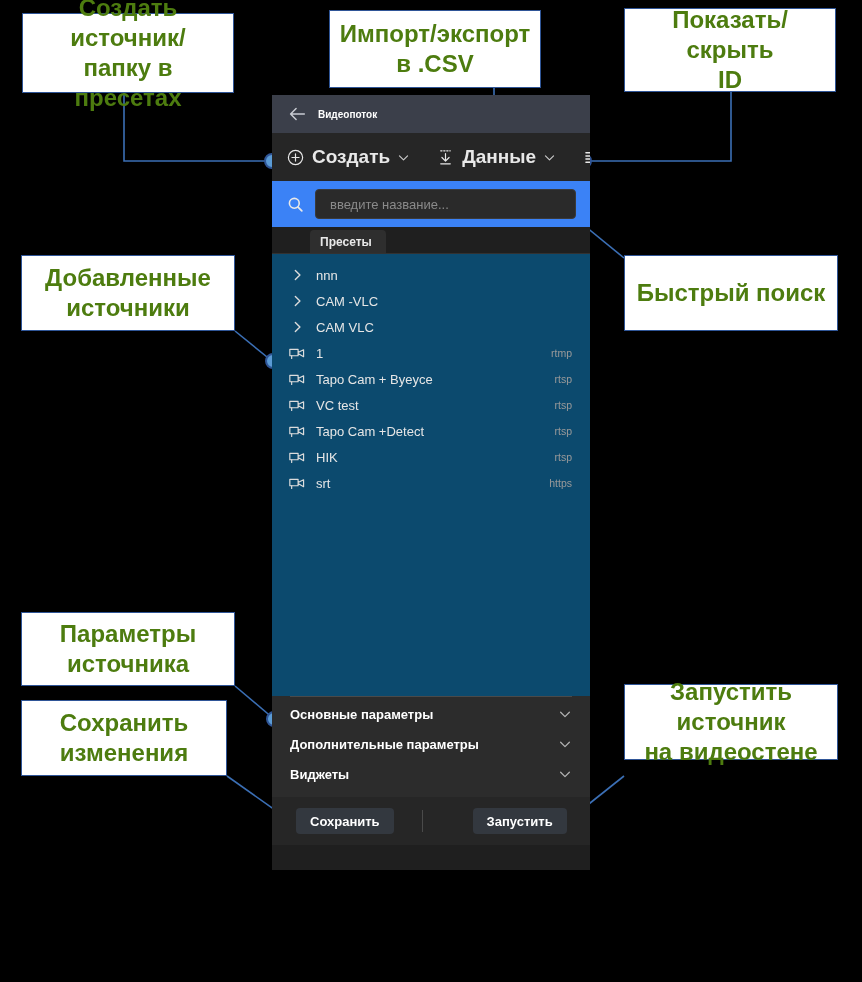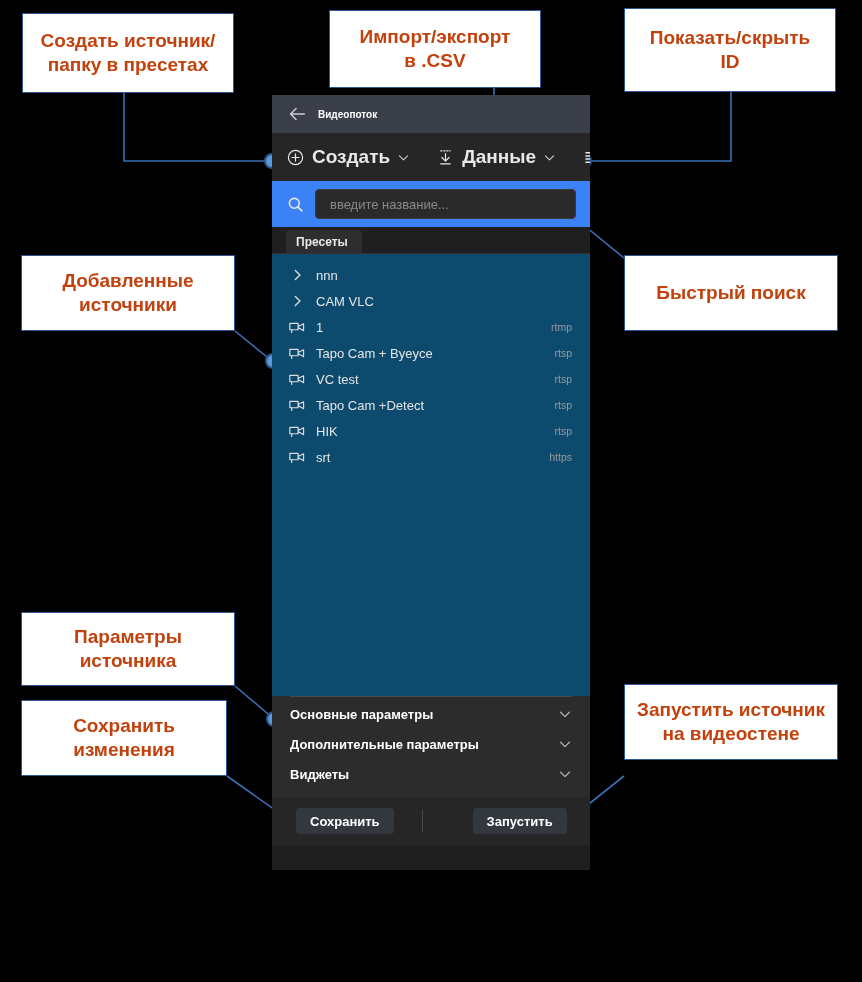--- a/index.html
+++ b/index.html
@@ -2,21 +2,21 @@
 <html><head>
 <meta charset="utf-8">
 <style>
   html,body{margin:0;padding:0;background:#000;}
   body{width:862px;height:982px;position:relative;overflow:hidden;
        font-family:"Liberation Sans","DejaVu Sans",sans-serif;}
 
   
   .callout{position:absolute;background:#ffffff;border:1px solid #2f5597;
            box-sizing:border-box;display:flex;align-items:center;justify-content:center;
-           text-align:center;color:#c2410c;font-weight:bold;font-size:19px;line-height:1.25;
+           text-align:center;color:#4d7c0f;font-weight:bold;font-size:24px;line-height:1.25;
            padding:4px 8px;}
   .callout span{display:block;}
 
   #co-create {left:22px;  top:13px;  width:212px; height:80px;}
   #co-csv    {left:329px; top:10px;  width:212px; height:78px;}
   #co-id     {left:624px; top:8px;   width:212px; height:84px;}
   #co-added  {left:21px;  top:255px; width:214px; height:76px;}
   #co-search {left:624px; top:255px; width:214px; height:76px;}
   #co-params {left:21px;  top:612px; width:214px; height:74px;}
   #co-save   {left:21px;  top:700px; width:206px; height:76px;}
@@ -46,21 +46,21 @@
   #search-icon{width:19px;height:19px;display:block;flex:none;}
   #search-box{flex:1;height:28px;background:#2a2a2a;border:1px solid #3a3a3a;border-radius:4px;
               display:flex;align-items:center;padding:0 12px;}
   #search-input{background:transparent;border:0;outline:none;color:#8a8a8a;font-size:13px;
                 font-family:inherit;width:100%;}
   #search-input::placeholder{color:#8a8a8a;}
 
   #tabs{height:26px;background:#1f1f1f;display:flex;align-items:flex-end;padding-left:14px;
         border-bottom:1px solid #323232;}
   .tab{background:#2e2e2e;color:#e9e9e9;font-size:12px;font-weight:bold;
-       padding:5px 14px 4px 10px;border-radius:4px 4px 0 0;cursor:pointer;}
+       padding:5px 14px 4px 10px;border-radius:4px 4px 0 0;cursor:pointer;margin-left:24px;}
 
   #list{background:#0c4a6e;height:434px;padding-top:8px;overflow:hidden;}
   .row{height:26px;display:flex;align-items:center;padding:0 18px 0 16px;cursor:pointer;}
   .row .gl{width:22px;height:16px;flex:none;display:block;margin-right:6px;}
   .row .nm{color:#e6e6e6;font-size:13px;flex:1;}
   .row .pr{color:#9a9a9a;font-size:10.5px;}
 
   #params{background:#2c2c2c;padding:0 18px;}
   #divider{height:1px;background:#4a4a4a;margin:0 0 0 0;}
   .prow{height:30px;display:flex;align-items:flex-start;justify-content:space-between;cursor:pointer;}
@@ -216,20 +216,27 @@
   <div id="list">
 
     <div class="row">
       <svg class="gl" viewBox="0 0 24 16">
         <path d="M8 3 L13 8 L8 13" fill="none" stroke="#dcdcdc" stroke-width="1.5" stroke-linecap="round" stroke-linejoin="round"></path>
       </svg>
       <span class="nm">nnn</span>
       <span class="pr"></span>
     </div>
 
+    <div class="row">
+      <svg class="gl" viewBox="0 0 24 16">
+        <path d="M8 3 L13 8 L8 13" fill="none" stroke="#dcdcdc" stroke-width="1.5" stroke-linecap="round" stroke-linejoin="round"></path>
+      </svg>
+      <span class="nm">CAM -VLC</span>
+      <span class="pr"></span>
+    </div>
 
     <div class="row">
       <svg class="gl" viewBox="0 0 24 16">
         <path d="M8 3 L13 8 L8 13" fill="none" stroke="#dcdcdc" stroke-width="1.5" stroke-linecap="round" stroke-linejoin="round"></path>
       </svg>
       <span class="nm">CAM VLC</span>
       <span class="pr"></span>
     </div>
 
     <div class="row">

